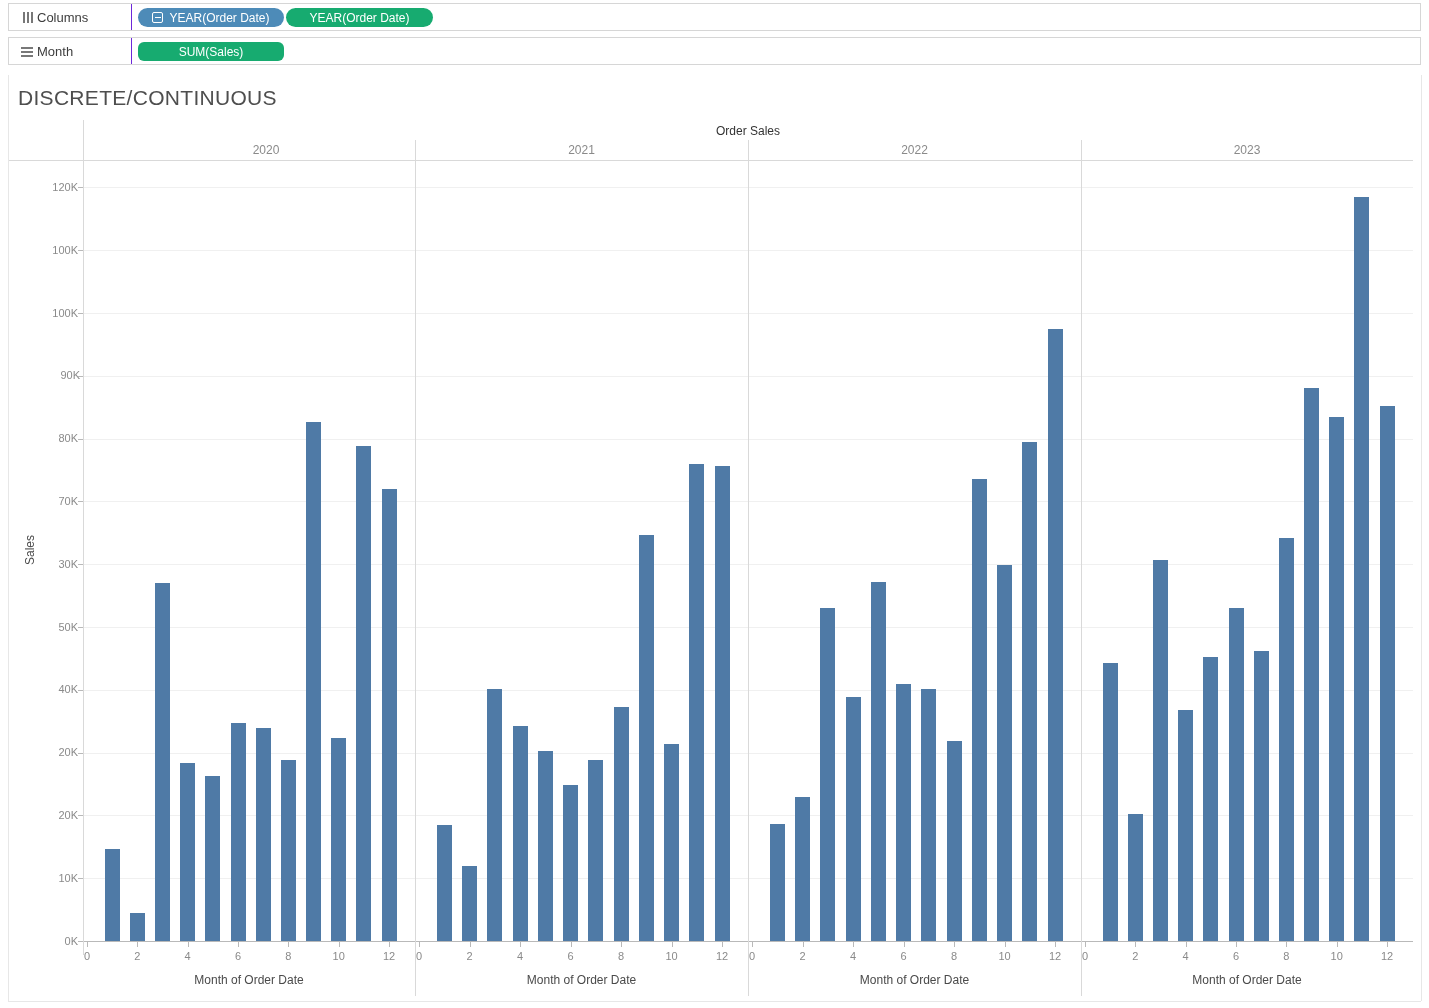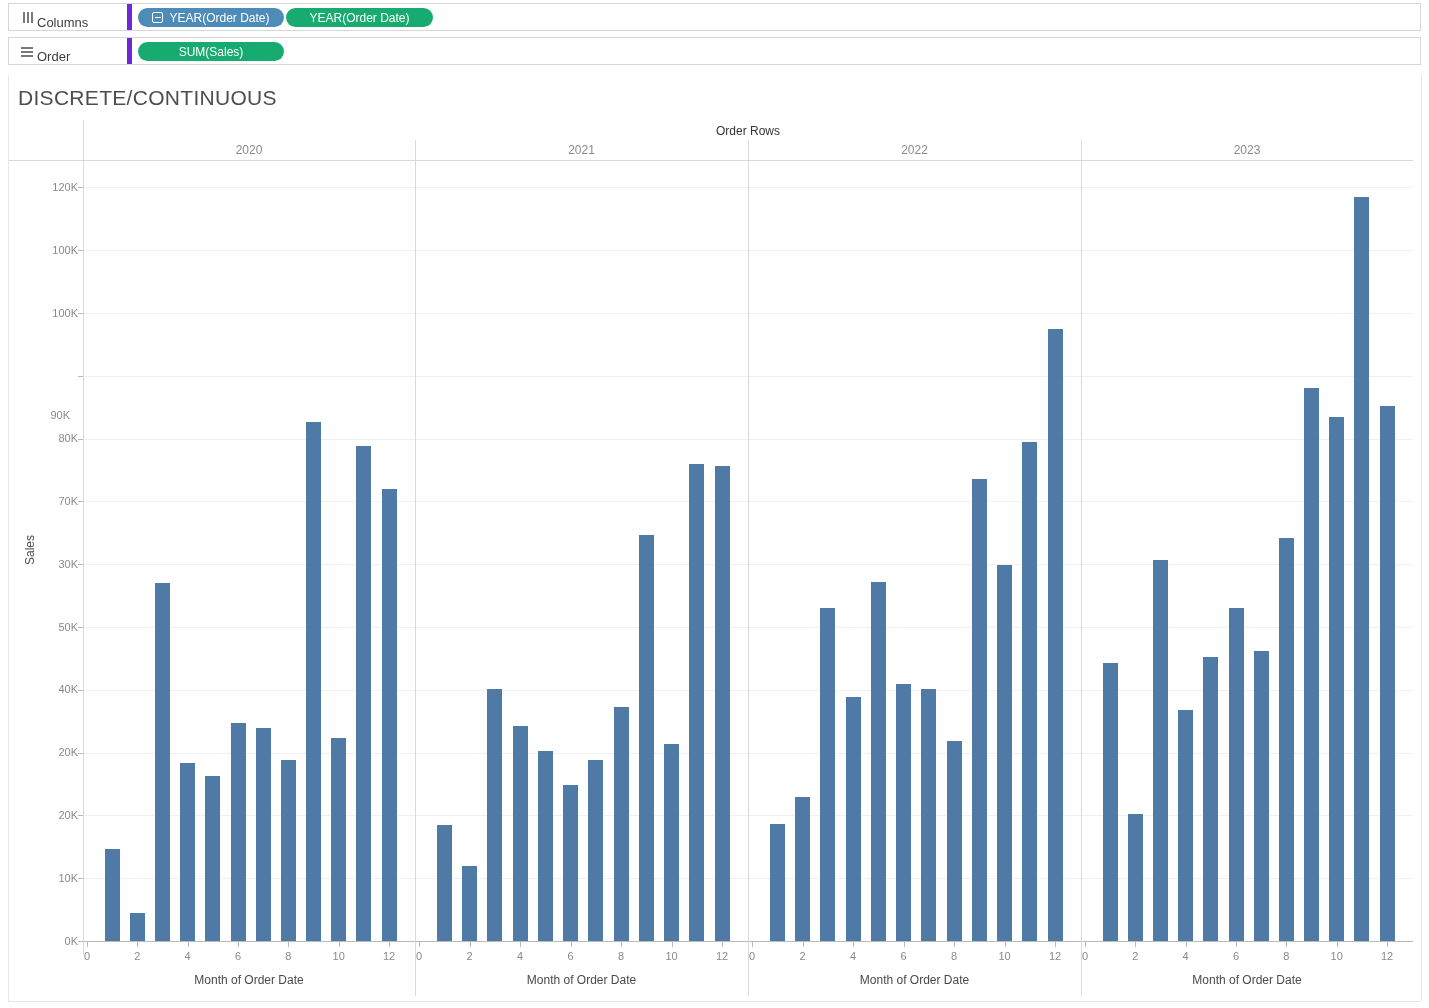--- a/index.html
+++ b/index.html
@@ -1,20 +1,20 @@
 <!DOCTYPE html>
 <html><head>
 <meta charset="utf-8">
 <style>
   html,body{margin:0;padding:0;}
   body{width:1429px;height:1008px;position:relative;background:#ffffff;
        font-family:"Liberation Sans","DejaVu Sans",sans-serif;overflow:hidden;}
   
   .shelf{position:absolute;left:8px;width:1413px;height:28px;border:1px solid #d6d6d6;background:#fff;box-sizing:border-box;}
-  .shelf-label-cell{position:absolute;left:0;top:0;width:123px;height:100%;border-right:5px solid #6d28d9;box-sizing:border-box;display:flex;align-items:flex-end;}
+  .shelf-label-cell{position:absolute;left:0;top:0;width:123px;height:100%;border-right:1px solid #6d28d9;box-sizing:border-box;display:flex;align-items:center;}
   .shelf-label{font-size:13px;color:#3d3d3d;margin-left:28px;}
   .col-icon{position:absolute;left:14px;top:8px;width:2px;height:11px;background:#787878;box-shadow:4px 0 0 #787878,8px 0 0 #787878;}
   .row-icon{position:absolute;left:12px;top:9px;width:12px;height:2px;background:#787878;box-shadow:0 4px 0 #787878,0 8px 0 #787878;}
   .pill{position:absolute;top:4px;height:19px;border-radius:10px;color:#fff;font-size:12px;
         display:flex;align-items:center;justify-content:center;cursor:default;white-space:nowrap;}
   .pill.blue{background:#4d8bb8;}
   .pill.green{background:#17ab70;}
   .minusbox{display:inline-block;width:9px;height:9px;border:1.4px solid #fff;border-radius:2px;position:relative;margin-right:6px;flex:0 0 auto;}
   .minusbox::after{content:"";position:absolute;left:1.5px;top:3.5px;width:6px;height:1.6px;background:#fff;}
   
@@ -46,29 +46,29 @@
     <span>YEAR(Order Date)</span>
   </div>
   <div class="pill green" style="left:277px;width:147px;">
     <span>YEAR(Order Date)</span>
   </div>
 </div>
 
 <div class="shelf" style="top:37px;">
   <div class="shelf-label-cell">
     <span class="row-icon"></span>
-    <span class="shelf-label">Order</span>
-  </div>
-  <div class="pill green" style="left:129px;width:146px;">
+    <span class="shelf-label">Month</span>
+  </div>
+  <div class="pill green" style="left:129px;width:146px;border-radius:6px;">
     <span>SUM(Sales)</span>
   </div>
 </div>
 
 <div id="sheet-title">DISCRETE/CONTINUOUS</div>
-<div id="order-date-label">Order Rows</div>
+<div id="order-date-label">Order Sales</div>
 <div id="sales-axis-title">Sales</div>
 
 <div id="chart-layer">
     <div class="ytick-label" style="left: 30px; top: 934.5px;">0K</div>
     <div class="ytick-mark" style="left: 78px; top: 941px;"></div>
     <div class="gridline" style="left: 83px; top: 878.2px; width: 1330px;"></div>
     <div class="ytick-label" style="left: 30px; top: 871.7px;">10K</div>
     <div class="ytick-mark" style="left: 78px; top: 878.2px;"></div>
     <div class="gridline" style="left: 83px; top: 815.4px; width: 1330px;"></div>
     <div class="ytick-label" style="left: 30px; top: 808.9px;">20K</div>
@@ -85,41 +85,41 @@
     <div class="gridline" style="left: 83px; top: 564.2px; width: 1330px;"></div>
     <div class="ytick-label" style="left: 30px; top: 557.7px;">30K</div>
     <div class="ytick-mark" style="left: 78px; top: 564.2px;"></div>
     <div class="gridline" style="left: 83px; top: 501.4px; width: 1330px;"></div>
     <div class="ytick-label" style="left: 30px; top: 494.9px;">70K</div>
     <div class="ytick-mark" style="left: 78px; top: 501.4px;"></div>
     <div class="gridline" style="left: 83px; top: 438.6px; width: 1330px;"></div>
     <div class="ytick-label" style="left: 30px; top: 432.1px;">80K</div>
     <div class="ytick-mark" style="left: 78px; top: 438.6px;"></div>
     <div class="gridline" style="left: 83px; top: 375.8px; width: 1330px;"></div>
-    <div class="ytick-label" style="left: 22px; top: 369.3px; margin-top: 40px;">90K</div>
+    <div class="ytick-label" style="left: 32px; top: 369.3px;">90K</div>
     <div class="ytick-mark" style="left: 78px; top: 375.8px;"></div>
     <div class="gridline" style="left: 83px; top: 313px; width: 1330px;"></div>
     <div class="ytick-label" style="left: 30px; top: 306.5px;">100K</div>
     <div class="ytick-mark" style="left: 78px; top: 313px;"></div>
     <div class="gridline" style="left: 83px; top: 250.2px; width: 1330px;"></div>
     <div class="ytick-label" style="left: 30px; top: 243.7px;">100K</div>
     <div class="ytick-mark" style="left: 78px; top: 250.2px;"></div>
     <div class="gridline" style="left: 83px; top: 187.4px; width: 1330px;"></div>
     <div class="ytick-label" style="left: 30px; top: 180.9px;">120K</div>
     <div class="ytick-mark" style="left: 78px; top: 187.4px;"></div>
     <div class="axis-line" style="left: 83px; top: 941px; width: 1330px; height: 1px;"></div>
     <div class="frame-line" style="left: 83px; top: 120px; width: 1px; height: 835px;"></div>
     <div class="frame-line" style="left: 8px; top: 160px; width: 1405px; height: 1px;"></div>
     <div class="frame-line" style="left: 415px; top: 140px; width: 1px; height: 856px;"></div>
     <div class="frame-line" style="left: 748px; top: 140px; width: 1px; height: 856px;"></div>
     <div class="frame-line" style="left: 1081px; top: 140px; width: 1px; height: 856px;"></div>
     <div class="sheet-border" style="left: 8px; top: 75px; width: 1px; height: 926px;"></div>
     <div class="sheet-border" style="left: 8px; top: 1001px; width: 1413px; height: 1px;"></div>
     <div class="sheet-border" style="left: 1421px; top: 75px; width: 1px; height: 926px;"></div>
-    <div class="year-header" style="left: 83px; width: 332px;">2020</div>
+    <div class="year-header" style="left: 100px; width: 332px;">2020</div>
     <div class="xtick-mark" style="left: 87px; top: 942px;"></div>
     <div class="xtick-label" style="left: 74px; top: 950px;">0</div>
     <div class="xtick-mark" style="left: 137.333px; top: 942px;"></div>
     <div class="xtick-label" style="left: 124.333px; top: 950px;">2</div>
     <div class="xtick-mark" style="left: 187.667px; top: 942px;"></div>
     <div class="xtick-label" style="left: 174.667px; top: 950px;">4</div>
     <div class="xtick-mark" style="left: 238px; top: 942px;"></div>
     <div class="xtick-label" style="left: 225px; top: 950px;">6</div>
     <div class="xtick-mark" style="left: 288.333px; top: 942px;"></div>
     <div class="xtick-label" style="left: 275.333px; top: 950px;">8</div>

